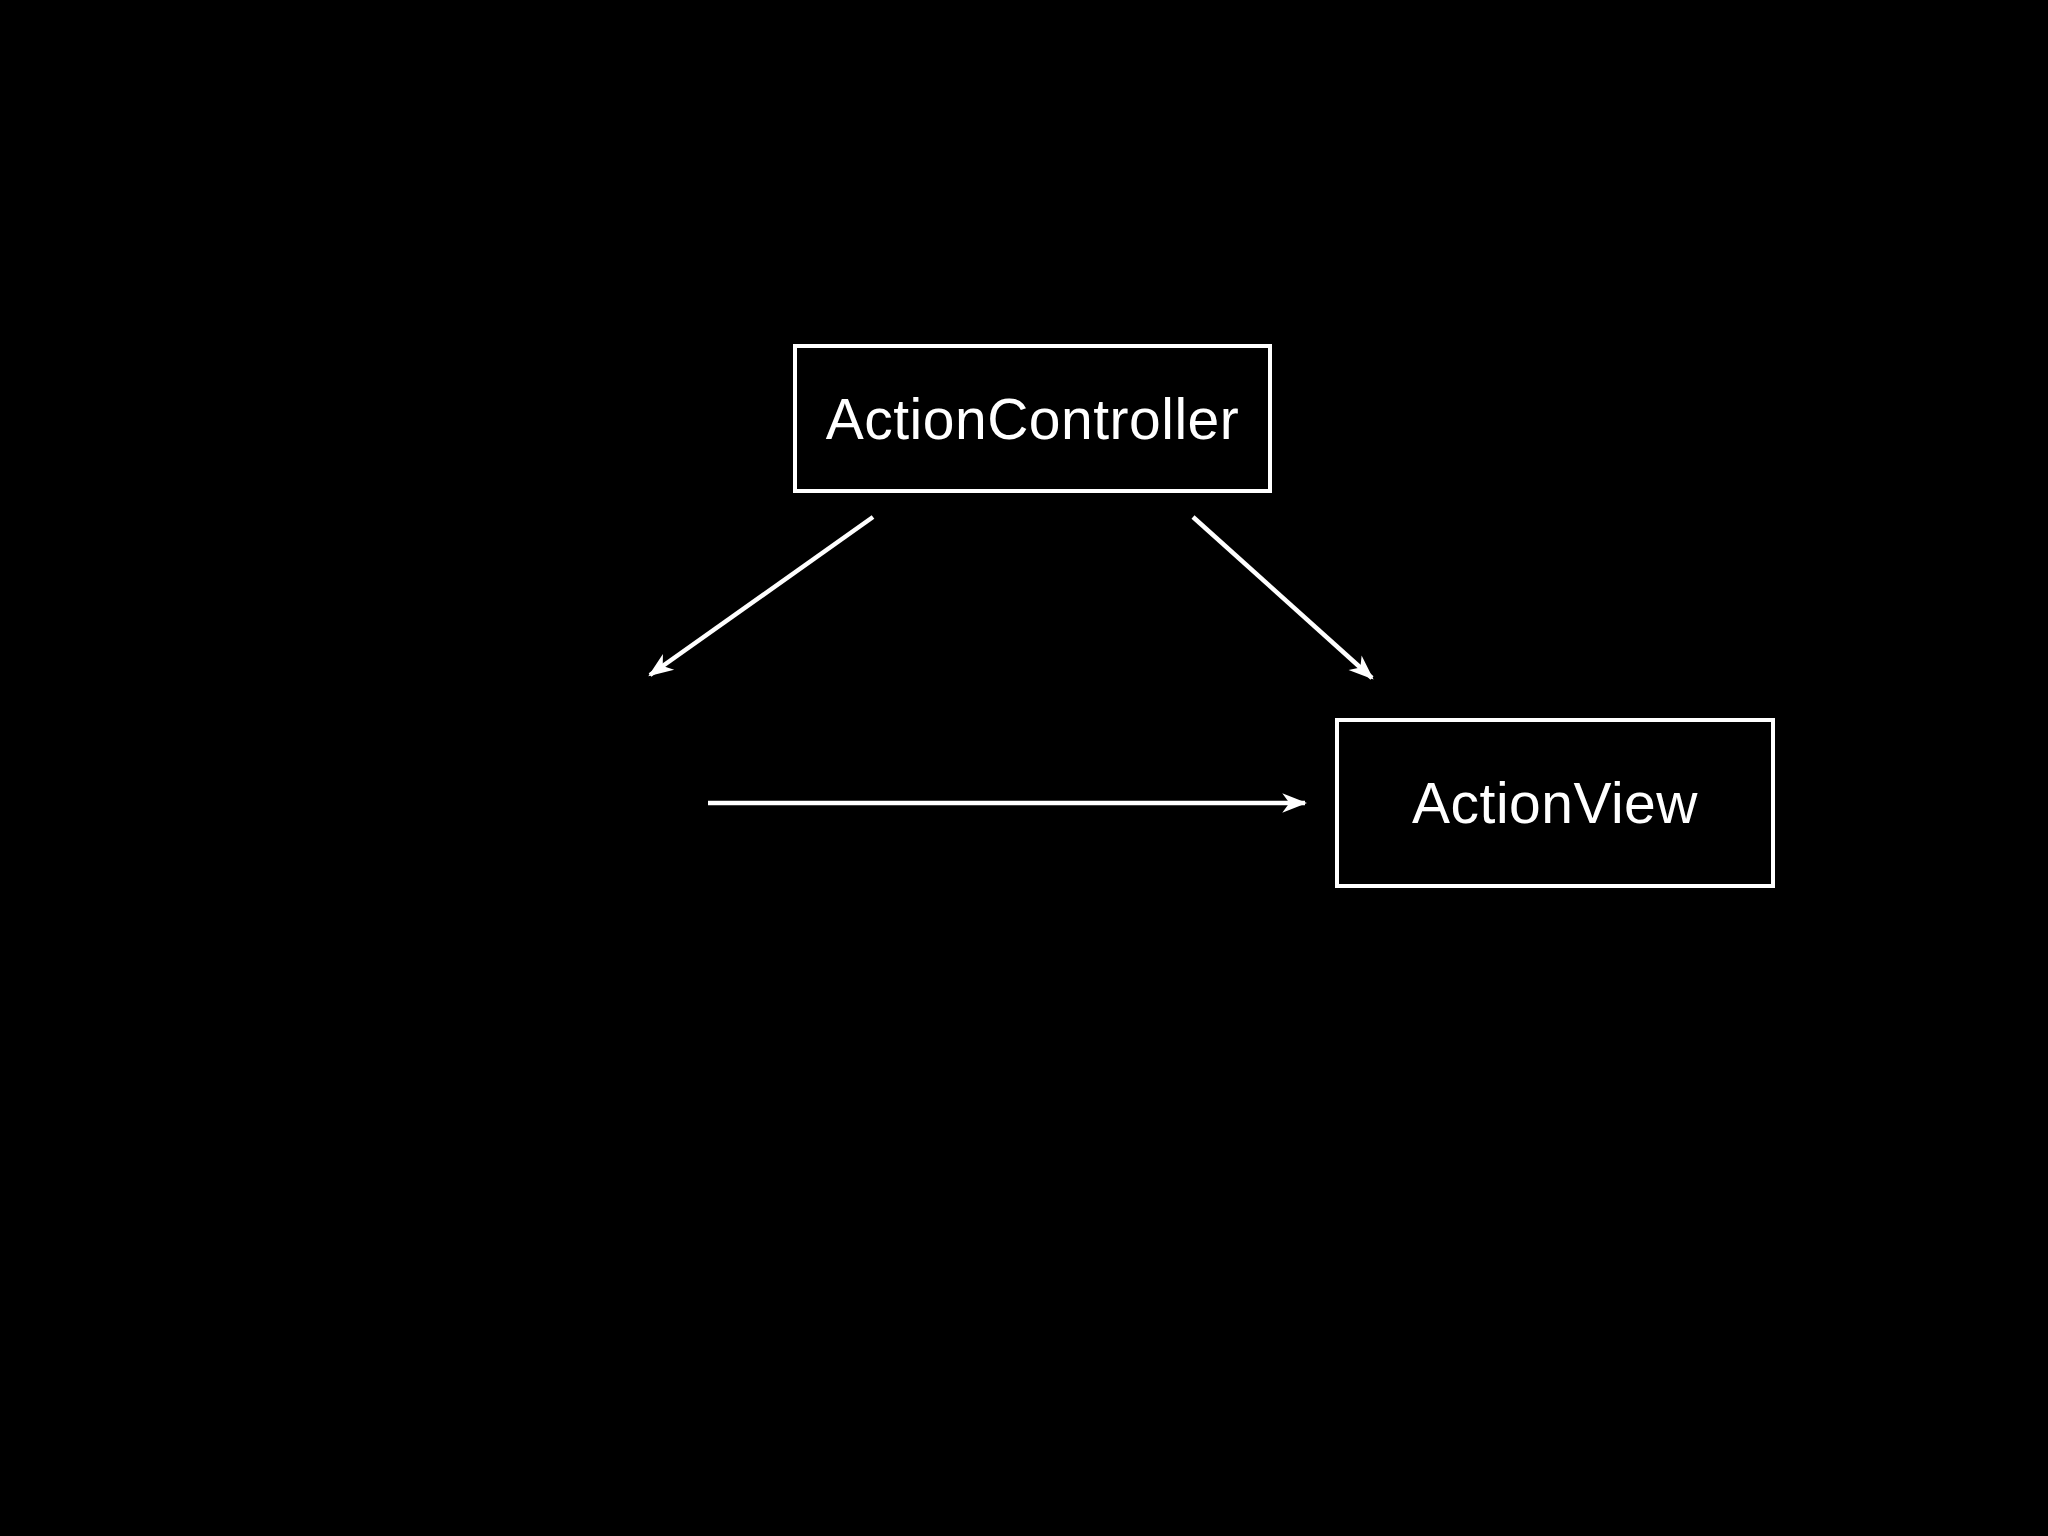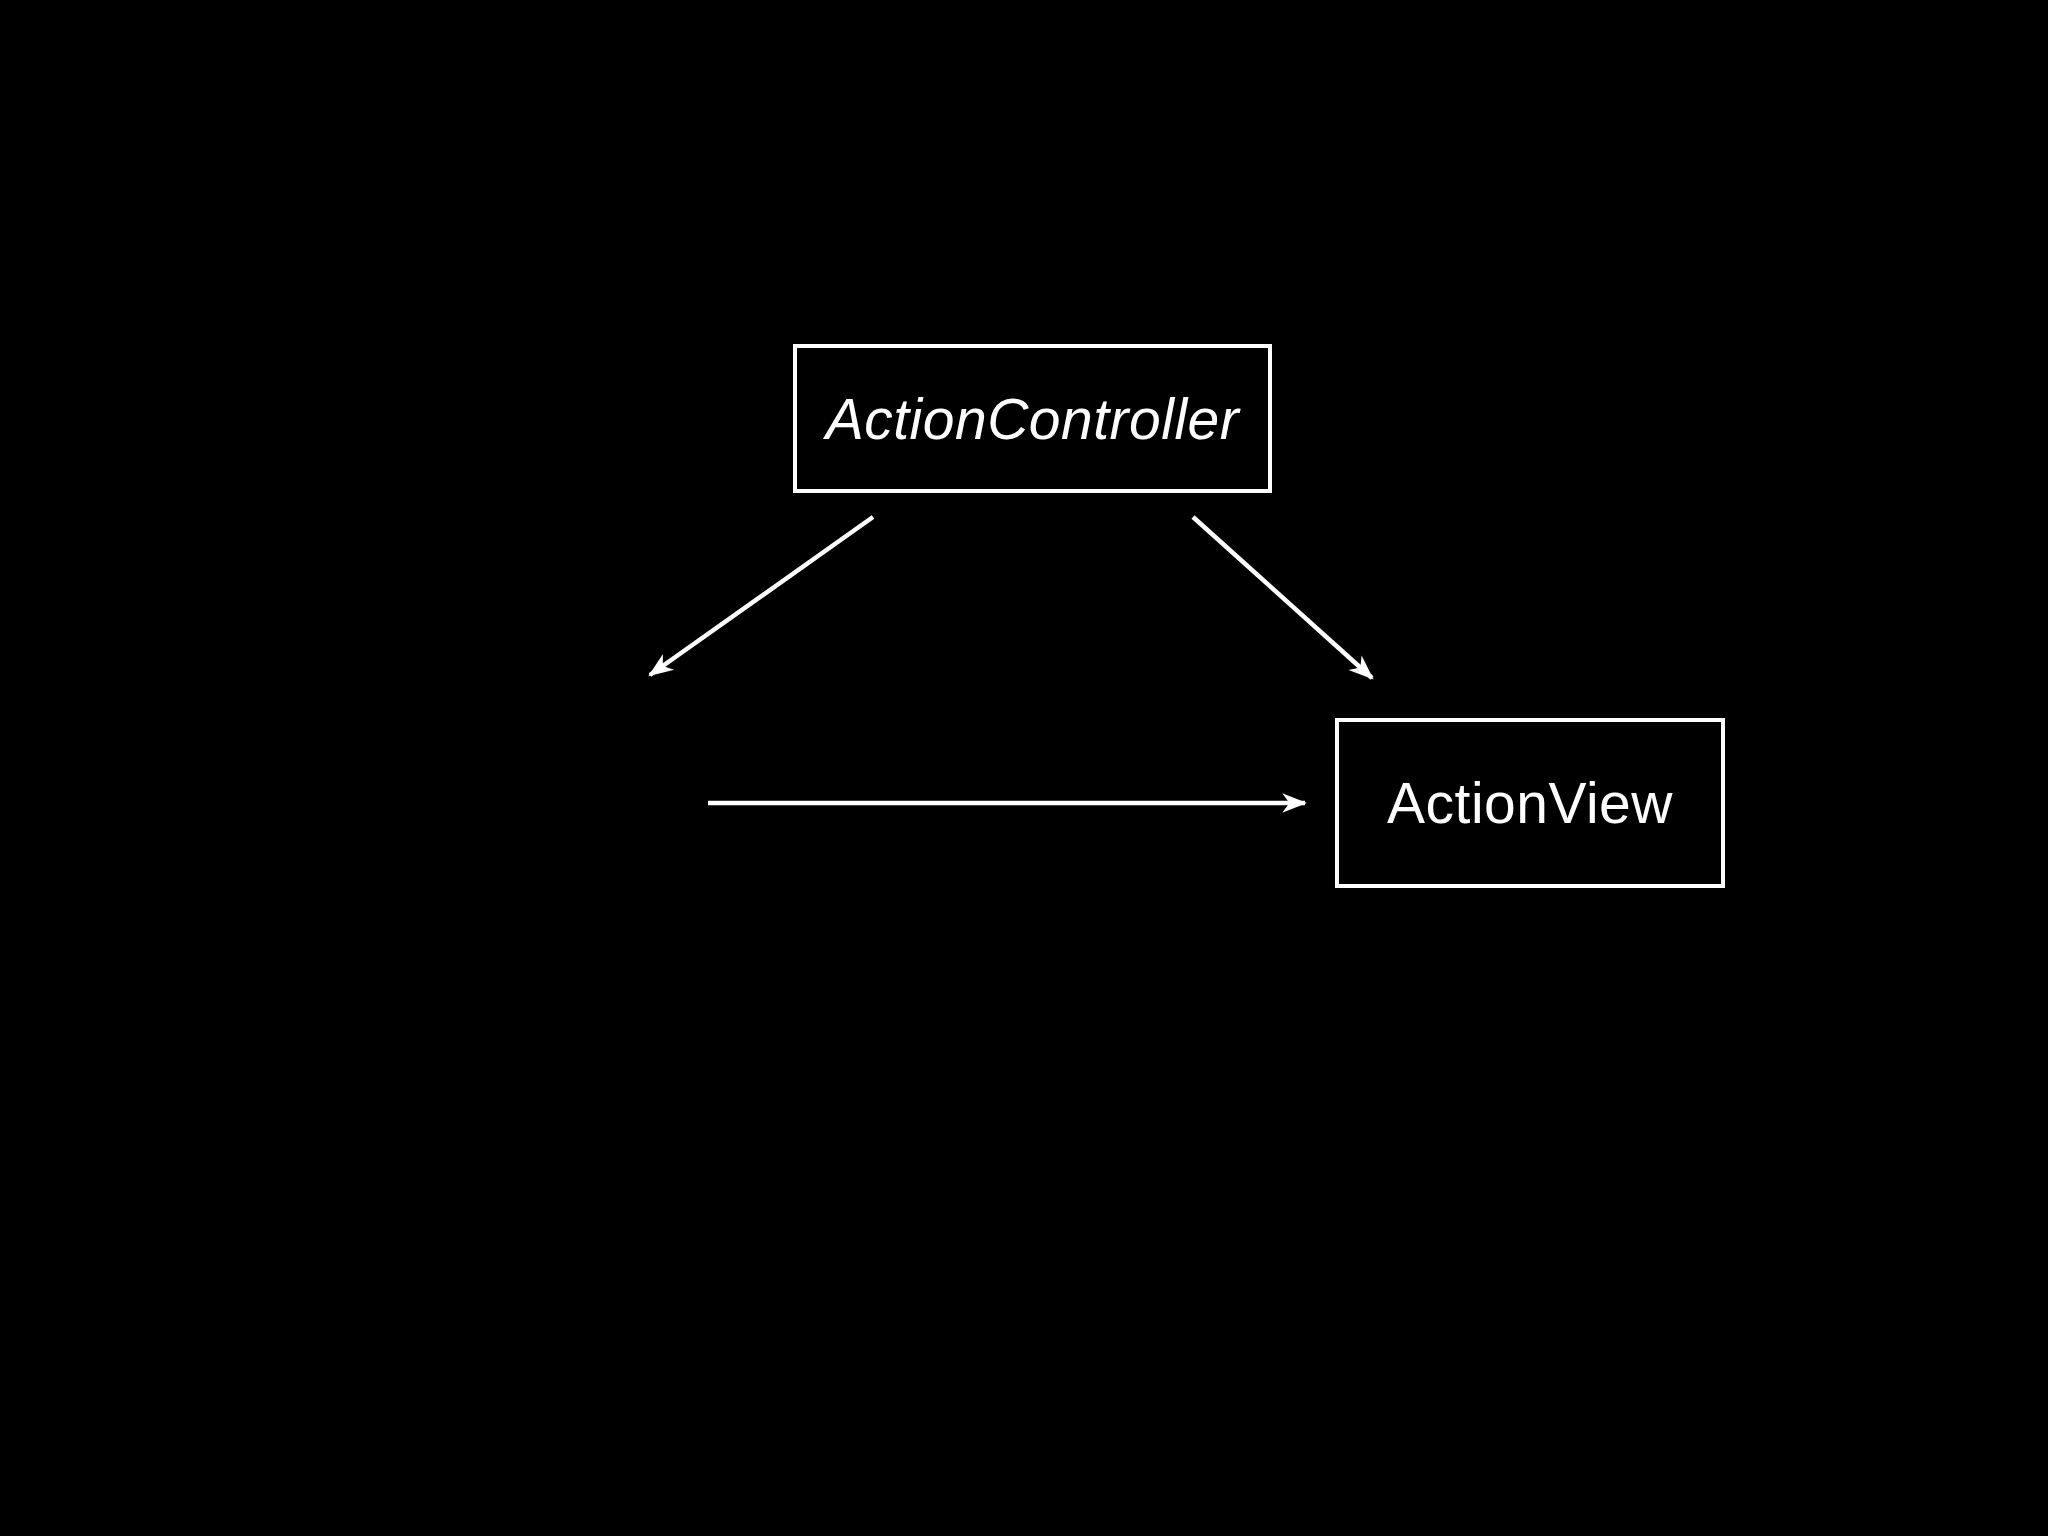--- a/index.html
+++ b/index.html
@@ -35,23 +35,23 @@
     align-items: center;
     justify-content: center;
   }
   .node span {
     color: var(--fg);
     font-size: 57px;
     font-weight: 300;
     letter-spacing: 0.5px;
     white-space: nowrap;
   }
-  .node-controller { left: 793px; top: 344px; width: 479px; height: 149px; font-style: italic; }
+  .node-controller { left: 793px; top: 344px; width: 479px; height: 149px; }
   .node-record     { left: 198px; top: 717px; width: 477px; height: 170px; }
-  .node-view       { left: 1335px; top: 718px; width: 390px; height: 170px; }
+  .node-view       { left: 1335px; top: 718px; width: 440px; height: 170px; }
 </style>
 </head>
 <body>
 
 <div class="slide">
 
   <svg class="arrows" viewBox="0 0 2048 1536" xmlns="http://www.w3.org/2000/svg">
     <defs>
       <marker id="arrowhead" viewBox="0 0 12 10" refX="11" refY="5" markerWidth="26" markerHeight="22" markerUnits="userSpaceOnUse" orient="auto">
         <path d="M0.5,0.5 L12,5 L0.5,9.5 L3.8,5 Z" fill="#ffffff"></path>

